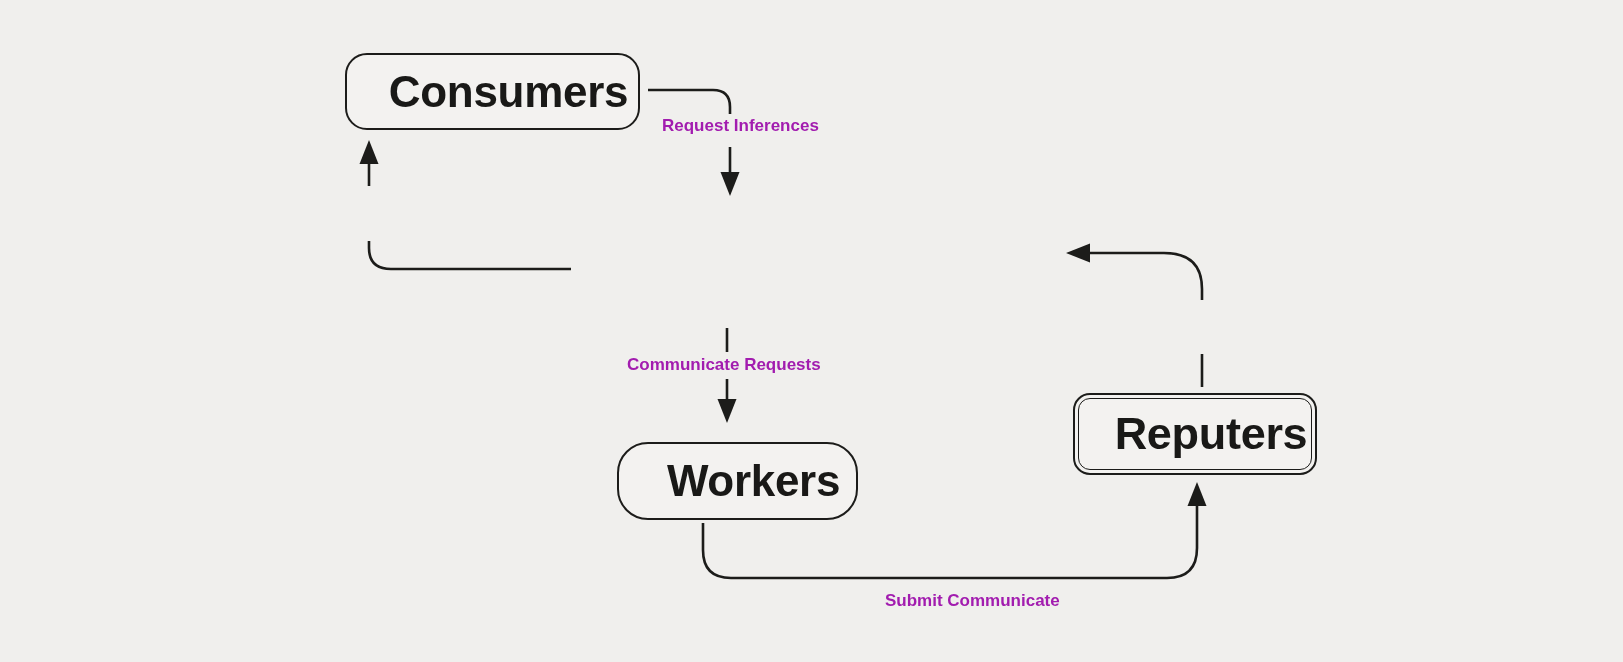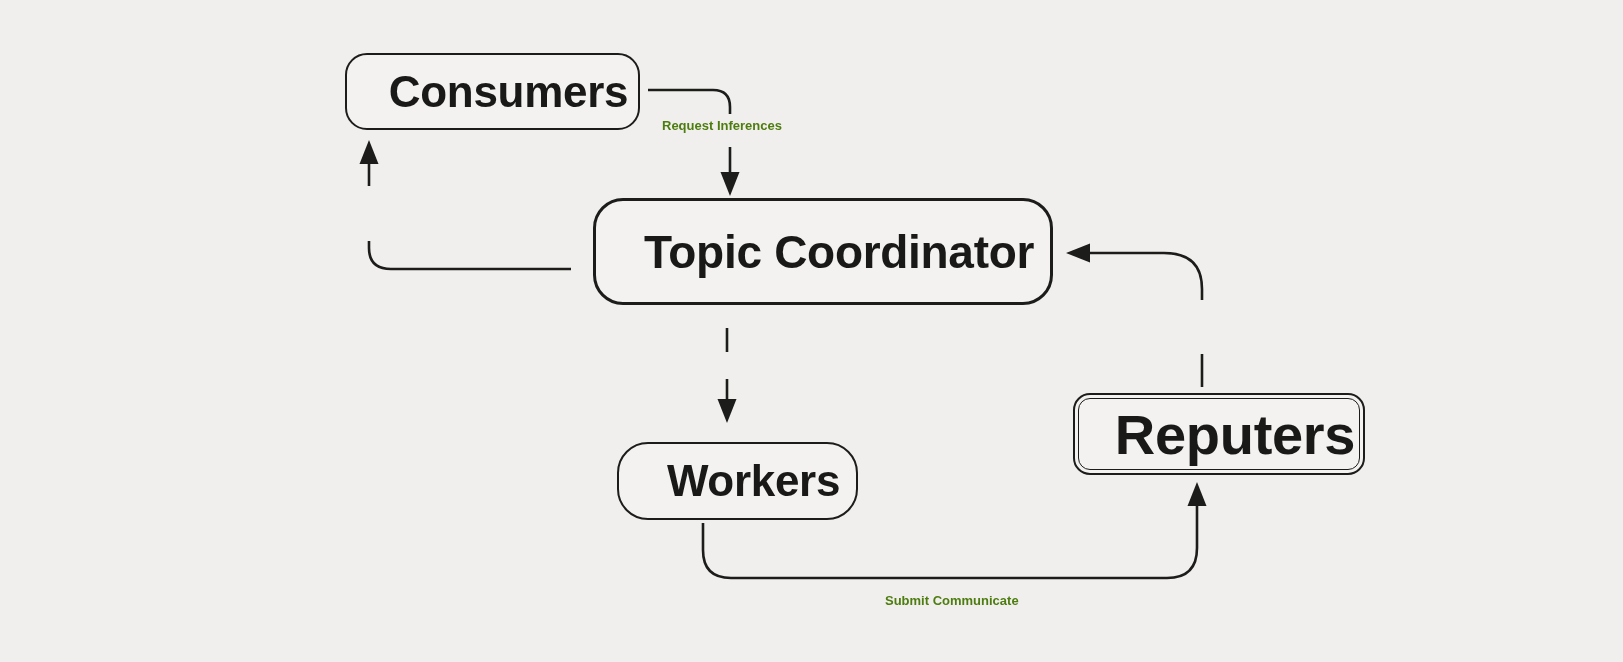--- a/index.html
+++ b/index.html
@@ -41,37 +41,37 @@
   }
   #node-coordinator {
     left: 593px; top: 198px; width: 460px; height: 107px;
     border-radius: 30px; border-width: 3.5px; font-size: 46px;
   }
   #node-workers {
     left: 617px; top: 442px; width: 241px; height: 78px;
     border-radius: 31px; font-size: 44px;
   }
   #node-reputers {
-    left: 1073px; top: 393px; width: 292px; height: 82px;
-    border-radius: 17px; border-width: 2.5px; font-size: 56px;
+    left: 1073px; top: 393px; width: 244px; height: 82px;
+    border-radius: 17px; border-width: 2.5px; font-size: 45px;
   }
   .inner-frame {
     position: absolute;
     inset: 3px;
     border: 1.8px solid #1c1c1a;
     border-radius: 12px;
     pointer-events: none;
   }
   .node-label { position: relative; }
   .edge-label {
     position: absolute;
-    font-size: 13px;
+    font-size: 17px;
     font-weight: 600;
     line-height: 21.5px;
-    color: #4d7c0f;
+    color: #a21caf;
     white-space: pre-line;
   }
   #label-request      { left: 662px;  top: 115px; }
   #label-scores       { left: 290px;  top: 188px; }
   #label-communicate  { left: 627px;  top: 354px; }
   #label-submit       { left: 885px;  top: 590px; }
   #label-groundtruth  { left: 1103px; top: 303px; }
 </style>
 </head>
 <body>
@@ -110,33 +110,31 @@
         <polygon fill="#1c1c1a" stroke="none" points="1066,253 1090,243.5 1090,262.5"></polygon>
       </g>
 
     </g>
   </svg>
 
   <div class="node" id="node-consumers">
     <span class="node-label">Consumers</span>
   </div>
 
-  <div class="node" id="node-coordinator">
-    <span class="node-label">Topic Coordinator</span>
-  </div>
 
   <div class="node" id="node-workers">
     <span class="node-label">Workers</span>
   </div>
 
   <div class="node" id="node-reputers">
     <div class="inner-frame"></div>
     <span class="node-label">Reputers</span>
   </div>
 
   <div class="edge-label" id="label-request">Request Inferences</div>
 
 
+  <div class="edge-label" id="label-communicate">Communicate Requests</div>
 
   <div class="edge-label" id="label-submit">Submit Communicate</div>
 
 
 </div>
 
 </body></html>

